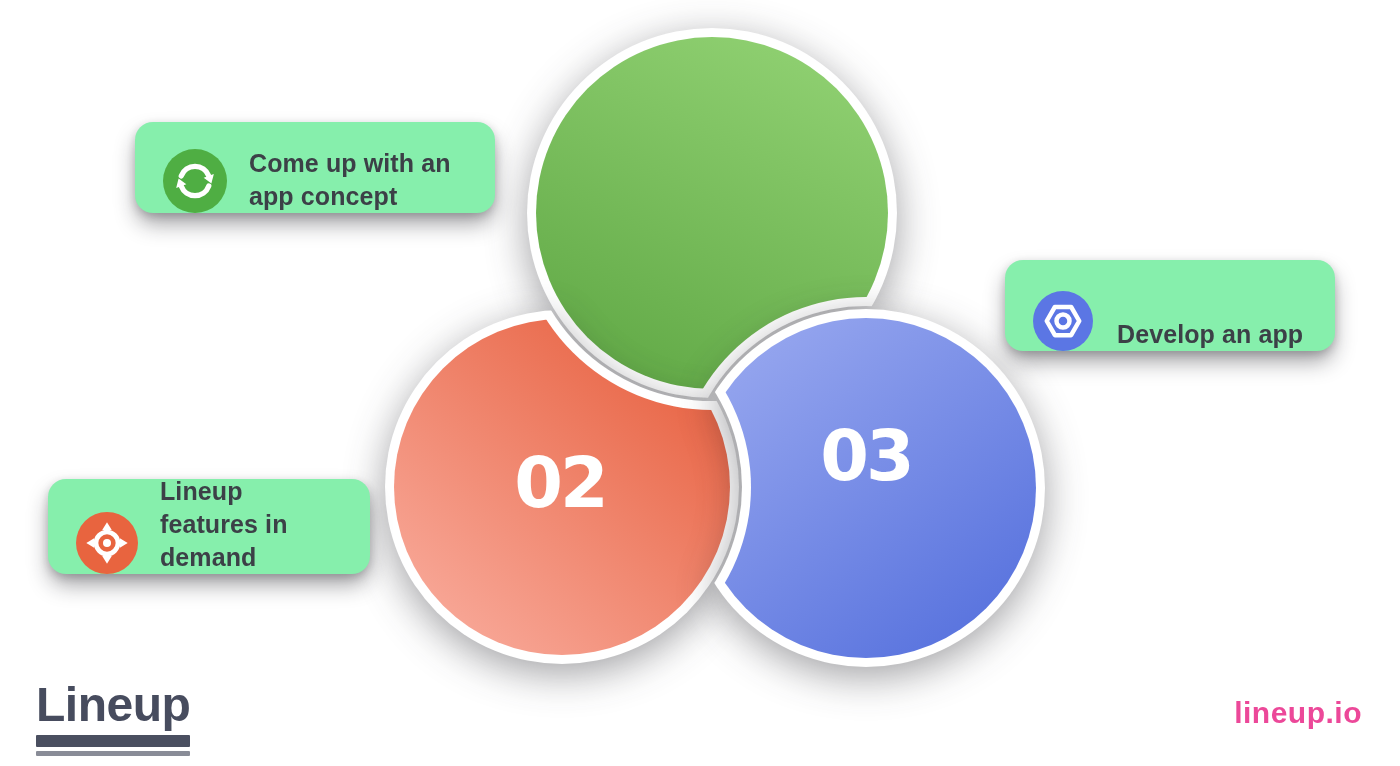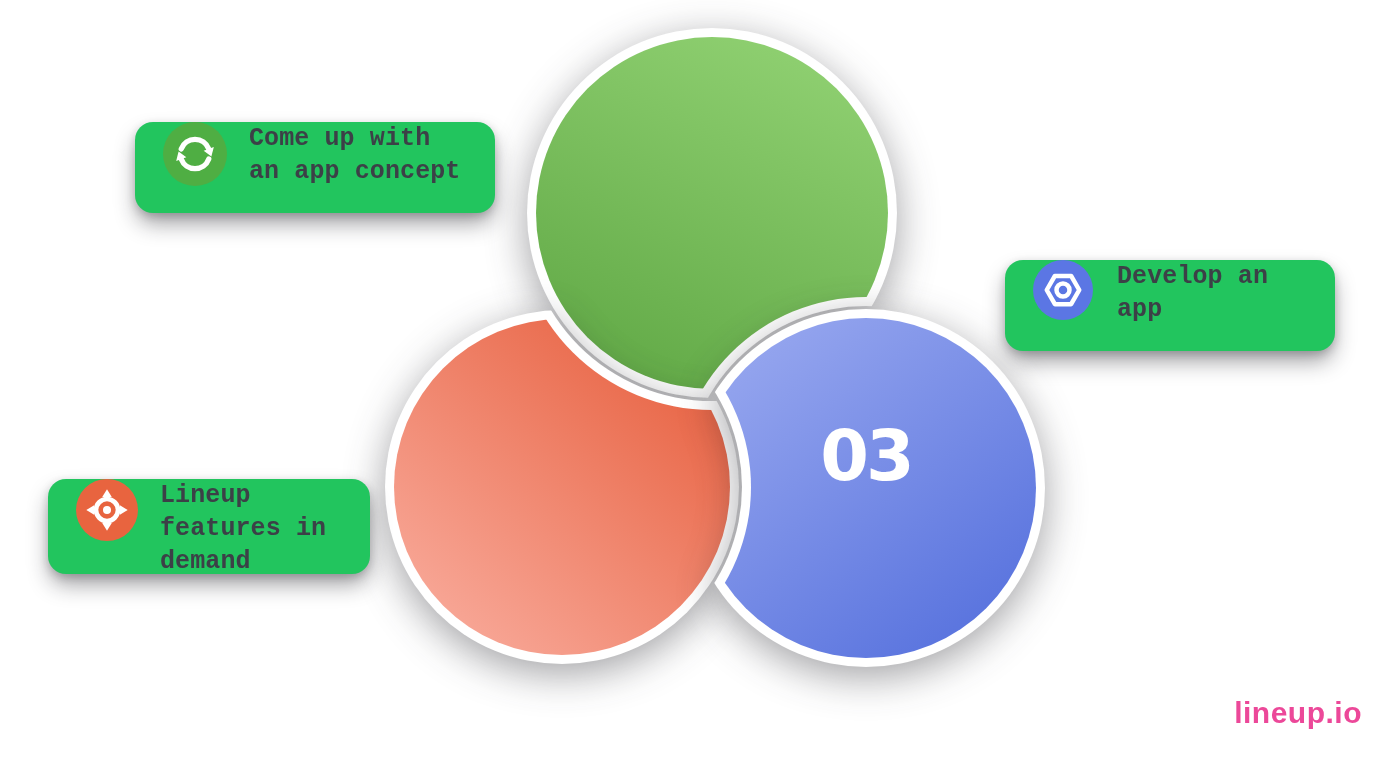--- a/index.html
+++ b/index.html
@@ -11,25 +11,24 @@
   .circles{position:absolute;left:0;top:0;width:1400px;height:766px;}
   .shape{filter:drop-shadow(0 10px 20px rgba(30,30,38,.42));}
   .halo{fill:#ffffff;}
   .step-num{
     position:absolute;transform:translate(-50%,-52%);
     color:#ffffff;font-family:"DejaVu Sans",sans-serif;font-weight:bold;
     font-size:70px;letter-spacing:-3px;line-height:1;
   }
   
   .card{
-    position:absolute;background:#22c55e;border-radius:18px;
-    display:flex;align-items:flex-start;gap:22px;padding:0 26px 0 28px;
+    position:absolute;background:#86efac;border-radius:18px;
+    display:flex;align-items:flex-end;gap:22px;padding:0 26px 0 28px;
     box-shadow:0 12px 22px -2px rgba(25,25,32,.42),0 3px 8px rgba(25,25,32,.18);
     box-sizing:border-box;
-    font-family:Liberation Mono, monospace;
   }
   .chip{flex:0 0 auto;display:block;}
   .card-label{
     color:#3c4047;font-weight:bold;font-size:25px;line-height:1.32;
     letter-spacing:.1px;
   }
   #card-1{left:135px;top:122px;width:360px;height:91px;}
   #card-2{left:48px;top:479px;width:322px;height:95px;}
   #card-3{left:1005px;top:260px;width:330px;height:91px;gap:24px;}
   #card-1 .card-label{width:240px;}
@@ -112,20 +111,21 @@
     <g class="shape">
       <g mask="url(#cutBlueOuter)">
           <circle class="halo" cx="866" cy="488" r="179"></circle>
         </g>
       <g mask="url(#cutBlueInner)">
           <circle cx="866" cy="488" r="170" fill="url(#gBlue)"></circle>
         </g>
     </g>
   </svg>
 
+  <div class="step-num" style="left:560px;top:484px;">02</div>
   <div class="step-num" style="left:866px;top:457px;">03</div>
 
   <div class="card" id="card-1">
     <svg class="chip" width="64" height="64" viewBox="0 0 48 48">
       <circle cx="24" cy="24" r="24" fill="#4fae43"></circle>
       <path d="M13.7 20.2 A 11 11 0 0 1 34.3 20.2" fill="none" stroke="#fff" stroke-width="4" stroke-linecap="round"></path>
       <path d="M34.3 27.8 A 11 11 0 0 1 13.7 27.8" fill="none" stroke="#fff" stroke-width="4" stroke-linecap="round"></path>
       <path d="M38.1 18.8 L30.5 21.6 L36.3 25.8 Z" fill="#fff"></path>
       <path d="M9.9 29.2 L17.5 26.4 L11.7 22.2 Z" fill="#fff"></path>
     </svg>
@@ -147,16 +147,21 @@
 
   <div class="card" id="card-3">
     <svg class="chip" width="60" height="60" viewBox="0 0 48 48">
       <circle cx="24" cy="24" r="24" fill="#5b76e4"></circle>
       <path d="M37 24 L30.5 35.3 L17.5 35.3 L11 24 L17.5 12.7 L30.5 12.7 Z" fill="none" stroke="#fff" stroke-width="3.6" stroke-linejoin="round"></path>
       <circle cx="24" cy="24" r="5.2" fill="none" stroke="#fff" stroke-width="3.6"></circle>
     </svg>
     <div class="card-label">Develop an app</div>
   </div>
 
+  <div class="brand">
+    <div class="brand-word">Lineup</div>
+    <div class="brand-bar"></div>
+    <div class="brand-line"></div>
+  </div>
 
   <div class="watermark">lineup.io</div>
 
 </div>
 
 </body></html>

